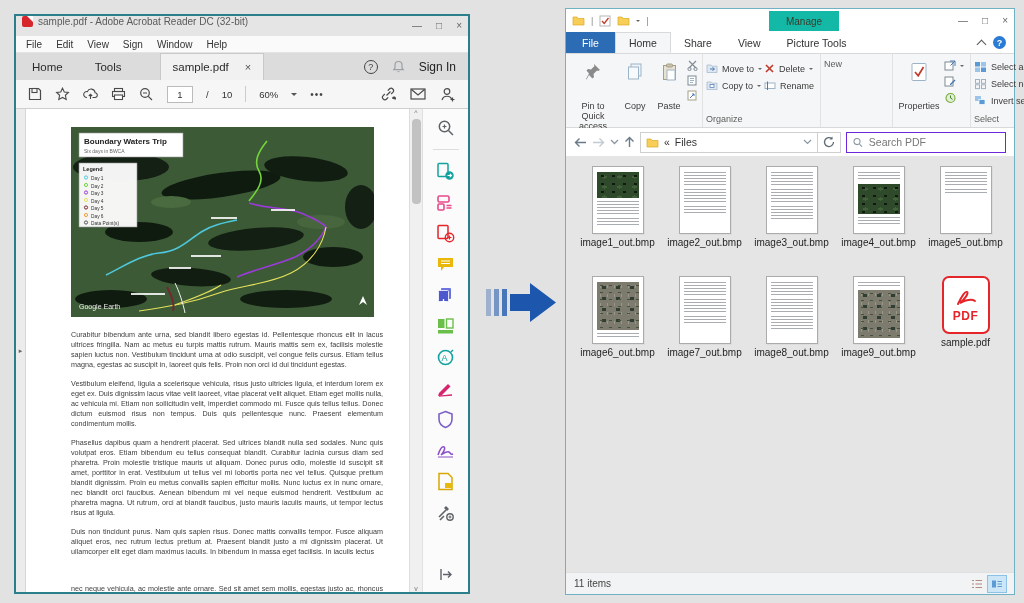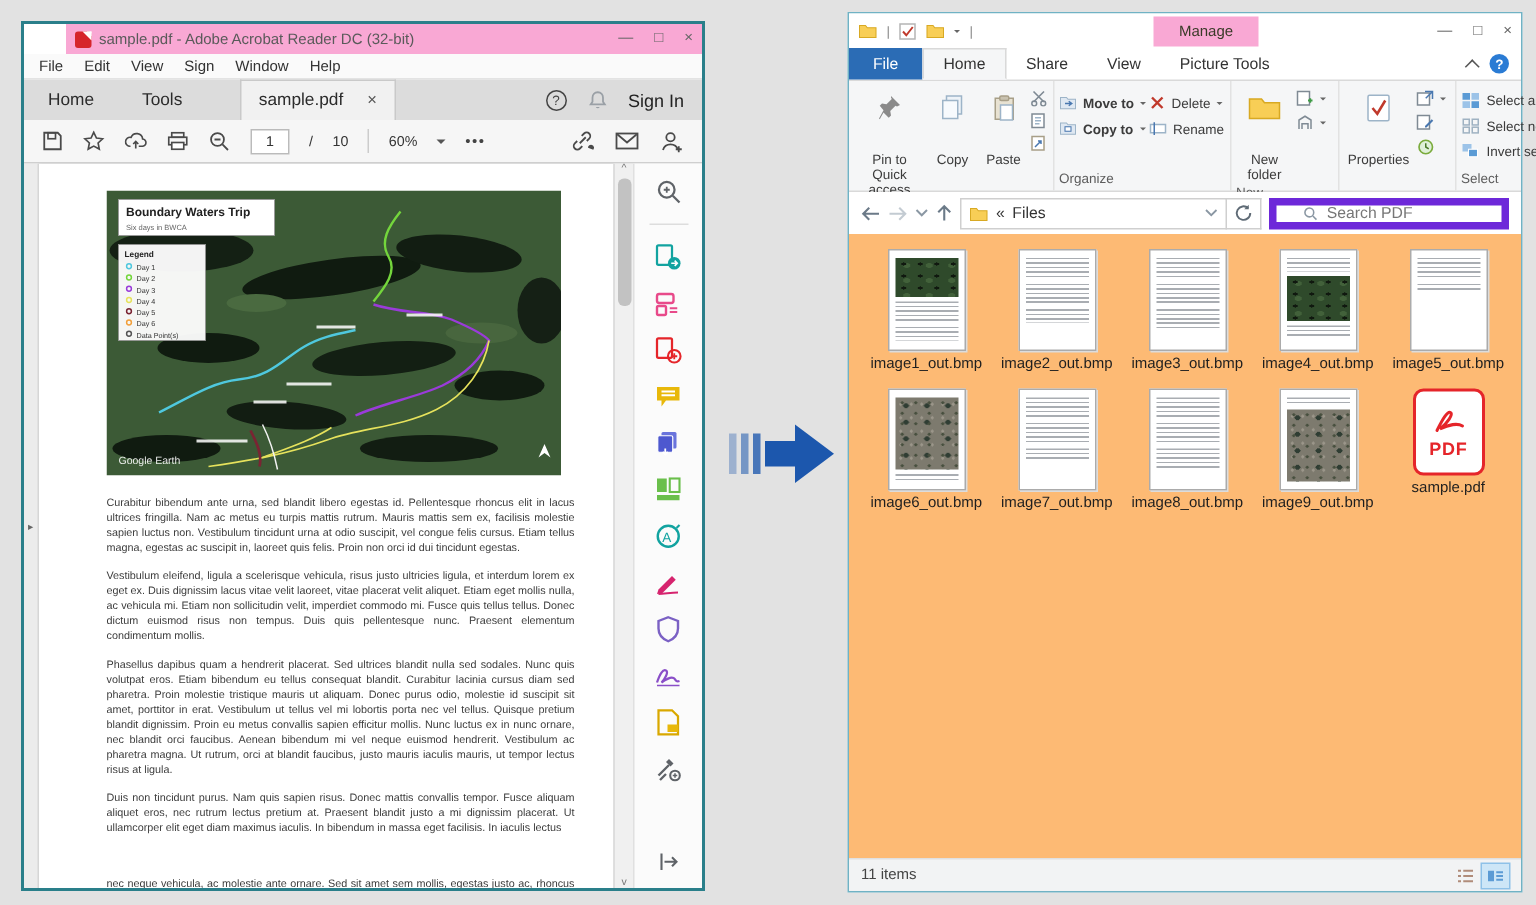--- a/index.html
+++ b/index.html
@@ -2,21 +2,21 @@
 <html><head>
 <meta charset="utf-8">
 <style>
   * { margin:0; padding:0; box-sizing:border-box; cursor:default; }
   html,body { width:1024px; height:603px; }
   body { font-family:"Liberation Sans", sans-serif; background:#e2e2e2; position:relative; overflow:hidden; }
   .stage { position:absolute; inset:0; }
 
   
   .acrobat { position:absolute; left:14px; top:14px; width:456px; height:580px; background:#fff; border:2px solid #2a7f8a; display:flex; flex-direction:column; }
-  .ac-titlebar { height:20px; background:#f9a8d4; display:flex; align-items:center; padding:0 6px; font-size:10px; color:#5a5a5a; flex:0 0 auto;margin-left:28px; }
+  .ac-titlebar { height:20px; background:#e5e5e5; display:flex; padding:0 6px; font-size:10px; color:#5a5a5a; flex:0 0 auto; }
   .ac-title { margin-left:5px; flex:1; white-space:nowrap; overflow:hidden; }
   .winbtns { display:flex; gap:14px; color:#666; font-size:10px; align-items:center; }
   .winbtns span { line-height:10px; }
   .pdf-fav { width:11px; height:11px; background:#d6252b; border-radius:2px; position:relative; flex:0 0 auto; }
   .pdf-fav::after { content:""; position:absolute; right:0; top:0; border:3px solid #fff; border-left-color:transparent; border-bottom-color:transparent; }
   .ac-menubar { height:17px; background:#fafafa; display:flex; align-items:center; gap:14px; padding:0 10px; font-size:10px; color:#333; border-bottom:1px solid #e3e3e3; flex:0 0 auto; }
   .ac-tabbar { height:27px; background:#dcdcdc; display:flex; align-items:stretch; font-size:11.5px; color:#2b2b2b; flex:0 0 auto; }
   .ac-tab { display:flex; align-items:center; padding:0 16px; }
   .ac-doc-tab { background:#f1f1f1; border:1px solid #c9c9c9; border-bottom:none; margin-left:22px; display:flex; align-items:center; gap:16px; padding:0 12px; }
   .ac-tab-close { color:#555; font-size:11px; }
@@ -46,21 +46,21 @@
   .tool-sep { width:26px; height:1px; background:#ddd; }
   .tools-bottom { margin-top:auto; margin-bottom:8px; }
 
   
   .xfer { position:absolute; left:486px; top:280px; }
 
   
   .explorer { position:absolute; left:565px; top:8px; width:450px; height:587px; background:#fff; border:1px solid #70b2c4; display:flex; flex-direction:column; }
   .ex-titlebar { height:23px; display:flex; align-items:center; padding:0 6px; background:#fff; flex:0 0 auto; position:relative; }
   .qat { display:flex; align-items:center; gap:6px; font-size:9px; color:#888; }
-  .manage-tag { position:absolute; left:203px; top:2px; width:70px; height:20px; background:#f9a8d4; color:#3a3a28; font-size:10px; display:flex; align-items:center; justify-content:center; }
+  .manage-tag { position:absolute; left:203px; top:2px; width:70px; height:20px; background:#14b8a6; color:#3a3a28; font-size:10px; display:flex; align-items:center; justify-content:center; }
   .ex-titlebar .winbtns { margin-left:auto; }
   .ex-tabs { height:22px; display:flex; align-items:stretch; font-size:10.5px; color:#333; background:#fff; border-bottom:1px solid #d9d9d9; flex:0 0 auto; }
   .ex-tab { display:flex; align-items:center; padding:0 13px; }
   .ex-tab.file { background:#2b6cb5; color:#fff; padding:0 16px; }
   .ex-tab.active { border:1px solid #d9d9d9; border-bottom:1px solid #f5f6f7; background:#f5f6f7; }
   .ex-tabs-right { margin-left:auto; display:flex; align-items:center; gap:8px; padding-right:8px; }
   .chev-up { width:7px; height:7px; border-left:1.4px solid #555; border-top:1.4px solid #555; transform:rotate(45deg); margin-top:3px; }
   .bluehelp { width:13px; height:13px; background:#2a7bd4; color:#fff; border-radius:50%; font-size:9px; font-weight:bold; display:flex; align-items:center; justify-content:center; }
   .ribbon { background:#f5f6f7; border-bottom:1px solid #d9d9d9; display:flex; align-items:stretch; height:74px; flex:0 0 auto; font-size:9px; color:#3b3b3b; }
   .rgroup { display:flex; flex-direction:column; border-right:1px solid #e2e2e2; padding:3px 3px 0 3px; }
@@ -70,24 +70,24 @@
   .bigbtn .ic { height:26px; display:flex; align-items:center; justify-content:center; }
   .smallcol { display:flex; flex-direction:column; gap:4px; padding-top:3px; }
   .smallrowcol { display:flex; flex-direction:column; gap:6px; padding-top:6px; }
   .srow { display:flex; align-items:center; gap:4px; white-space:nowrap; }
   .tinycaret { width:0; height:0; border:2.6px solid transparent; border-top-color:#666; margin-top:2px; }
   .ex-address { height:28px; display:flex; align-items:center; gap:5px; padding:0 8px; background:#fff; flex:0 0 auto; }
   .nav-ic { display:flex; align-items:center; }
   .crumbbox { height:21px; border:1px solid #cfcfcf; flex:0 0 178px; display:flex; align-items:center; gap:5px; padding:0 5px; font-size:10.5px; color:#333; }
   .crumb-caret { margin-left:auto; }
   .refbtn { height:21px; width:24px; border:1px solid #cfcfcf; border-left:none; display:flex; align-items:center; justify-content:center; margin-left:-6px; }
-  .searchbox { height:21px; border:5px solid #6d28d9; flex:1; display:flex; align-items:center; gap:6px; padding:0 18px; }
+  .searchbox { height:21px; border:1px solid #6d28d9; flex:1; display:flex; align-items:center; gap:6px; padding:0 6px; }
   .searchbox input { border:none; outline:none; font-size:10.5px; color:#333; width:100%; font-family:"Liberation Sans",sans-serif; background:transparent; }
   .searchbox input::placeholder { color:#777; }
-  .ex-files { flex:1; background:#fdba74; padding:10px 2px 0 8px; display:grid; grid-template-columns:repeat(5,87px); grid-auto-rows:min-content; row-gap:10px; overflow:hidden; }
+  .ex-files { flex:1; background:#e5e5e5; padding:10px 2px 0 8px; display:grid; grid-template-columns:repeat(5,87px); grid-auto-rows:min-content; row-gap:27px; overflow:hidden; }
   .fitem { display:flex; flex-direction:column; align-items:center; }
   .fname { font-size:10px; color:#1f1f1f; text-align:center; margin-top:3px; width:82px; word-break:break-all; line-height:12px; }
   .pagethumb { width:52px; height:68px; background:#fff; border:1px solid #ababab; box-shadow:1px 1px 0 #dcdcdc; padding:5px 4px; display:flex; flex-direction:column; gap:3px; }
   .tline { height:14px; background:repeating-linear-gradient(to bottom,#a9adb2 0,#a9adb2 1px,transparent 1px,transparent 3px); }
   .tline.short { height:9px; }
   .minimap { height:26px; background:#2f4a2b; background-image:radial-gradient(#10180f 18%,transparent 19%),radial-gradient(#42613a 22%,transparent 23%); background-size:11px 8px,15px 10px; }
   .minimap2 { flex:1; background:#7d7a6e; background-image:radial-gradient(#474f3e 18%,transparent 19%),radial-gradient(#2f3d33 20%,transparent 21%),radial-gradient(#9b968a 16%,transparent 17%); background-size:9px 7px,14px 11px,7px 9px; }
   .pdficon { width:48px; height:58px; border:2.5px solid #e5252a; border-radius:7px; background:#fff; display:flex; flex-direction:column; align-items:center; justify-content:center; gap:1px; }
   .pdficon .pdftxt { color:#e5252a; font-weight:bold; font-size:12px; letter-spacing:.5px; }
   .ex-status { height:22px; border-top:1px solid #e0e0e0; background:#f2f3f4; display:flex; align-items:center; padding:0 8px; font-size:10px; color:#444; flex:0 0 auto; }
@@ -457,21 +457,21 @@
             <svg width="12" height="11" viewBox="0 0 12 11">
                 <rect x="1" y="1" width="8" height="9" fill="#fff" stroke="#a89f88"></rect>
                 <path d="M3 8l4-4M5 4h2v2" stroke="#4a78b0" fill="none"></path>
               </svg>
           </div>
         </div>
         <div class="rg-label">Clipboard</div>
       </div>
       <div class="rgroup" style="flex:0 0 118px;">
         <div class="rg-body">
-          <div class="smallrowcol" style="flex:1;font-weight:bold;">
+          <div class="smallrowcol" style="flex:1;">
             <div class="srow">
               <svg width="12" height="11" viewBox="0 0 12 11">
                   <path d="M1 2h4l1 1.2H11V9.5H1z" fill="#dfe8f2" stroke="#9db4c8" stroke-width=".7"></path>
                   <path d="M4 6h4M6.5 4.5L8.5 6 6.5 7.5" fill="none" stroke="#4a78b0"></path>
                 </svg>
               <span>Move to</span>
               <span class="tinycaret"></span>
             </div>
             <div class="srow">
               <svg width="12" height="11" viewBox="0 0 12 11">
@@ -495,46 +495,20 @@
                   <rect x="1" y="3" width="10" height="5.5" fill="#fff" stroke="#9db4c8"></rect>
                   <path d="M3.5 1.5v8.5" stroke="#4a78b0"></path>
                 </svg>
               <span>Rename</span>
             </div>
           </div>
         </div>
         <div class="rg-label">Organize</div>
       </div>
       <div class="rgroup" style="flex:0 0 72px;">
-        <div class="rg-body">
-          <div class="bigbtn" style="width:38px;">
-            <span class="ic">
-              <svg width="22" height="18" viewBox="0 0 22 18">
-                  <path d="M1 3h8l2 2.5h10V16H1z" fill="#f8ce56" stroke="#d8a923"></path>
-                </svg>
-            </span>
-            <span>New folder</span>
-          </div>
-          <div class="smallcol">
-            <div class="srow">
-              <svg width="12" height="12" viewBox="0 0 12 12">
-                  <rect x="1" y="1" width="8" height="9" fill="#fff" stroke="#7f8a94"></rect>
-                  <path d="M8 7h3M9.5 5.5v3" stroke="#3f9b46" stroke-width="1.2"></path>
-                </svg>
-              <span class="tinycaret"></span>
-            </div>
-            <div class="srow">
-              <svg width="12" height="12" viewBox="0 0 12 12">
-                  <path d="M2 10V4l4-2.5L10 4v6" fill="none" stroke="#7f8a94"></path>
-                  <path d="M4 10V6.5h4V10" fill="none" stroke="#7f8a94"></path>
-                </svg>
-              <span class="tinycaret"></span>
-            </div>
-          </div>
-        </div>
         <div class="rg-label">New</div>
       </div>
       <div class="rgroup" style="flex:0 0 78px;">
         <div class="rg-body">
           <div class="bigbtn" style="width:46px;">
             <span class="ic">
               <svg width="18" height="20" viewBox="0 0 18 20">
                   <rect x="2" y="1.5" width="14" height="17" rx="1" fill="#fff" stroke="#9db4c8"></rect>
                   <path d="M5 10l3.2 3.8L13.5 5" fill="none" stroke="#c0392b" stroke-width="1.7"></path>
                 </svg>

